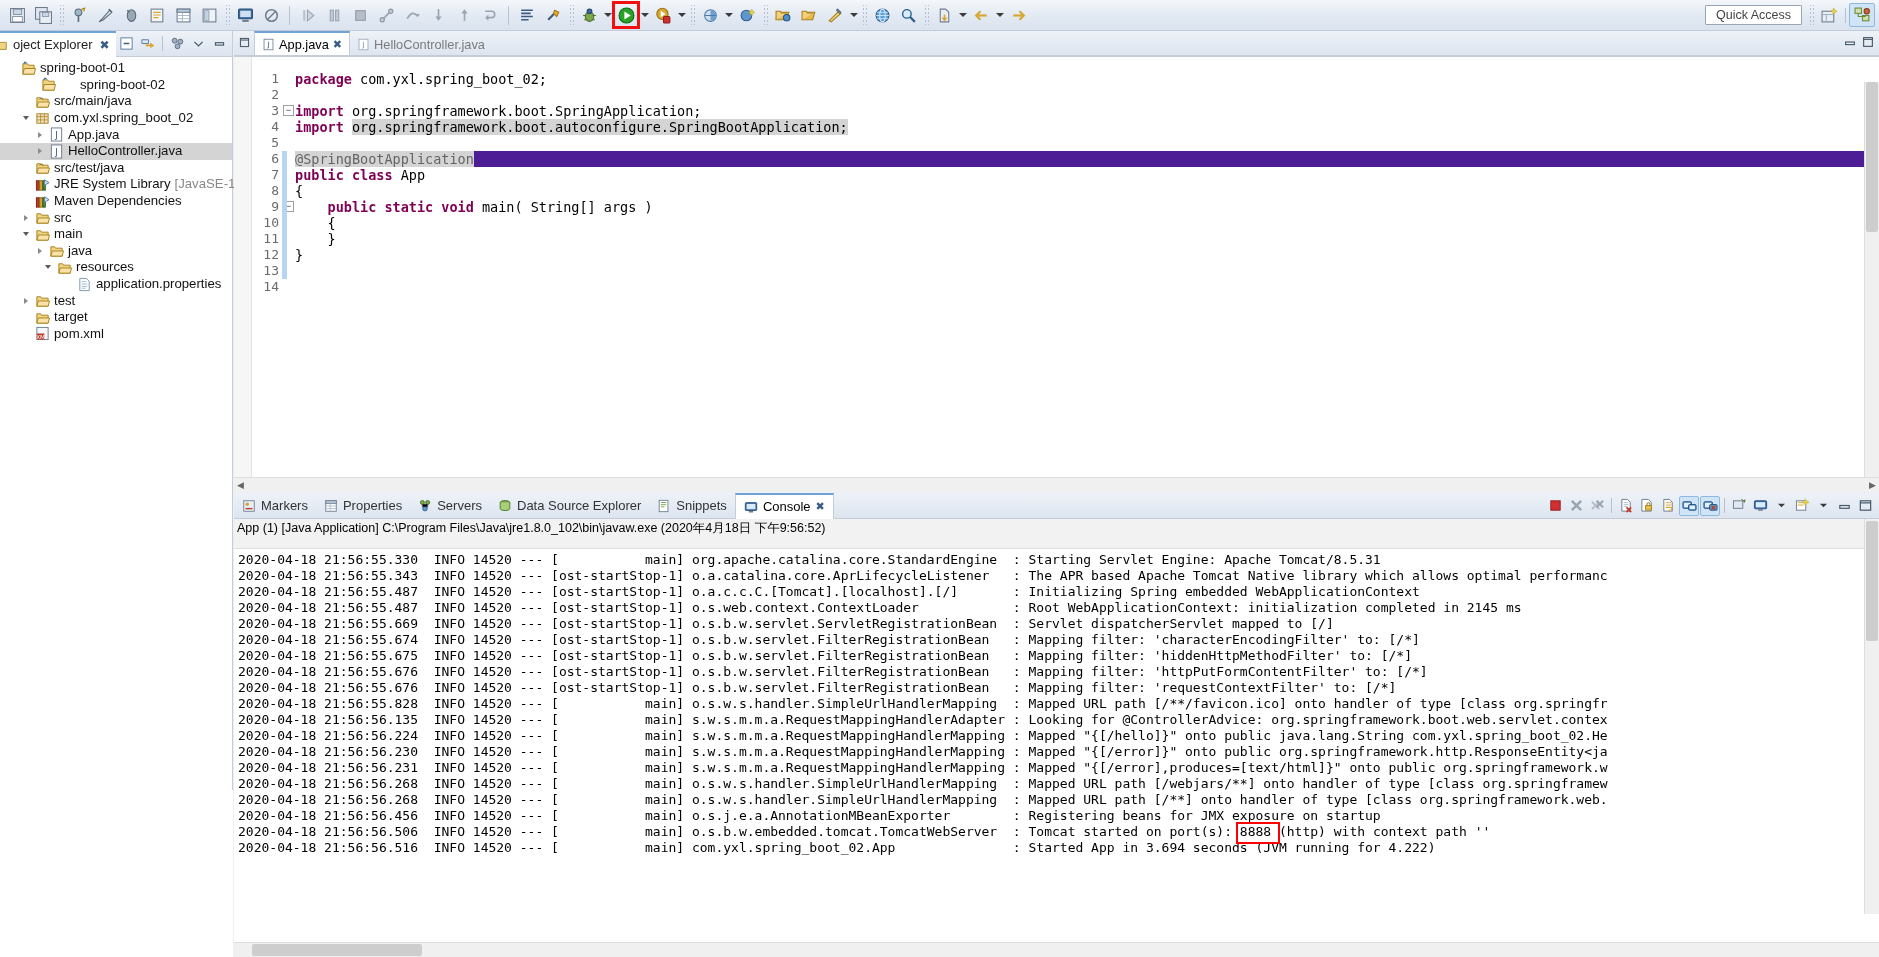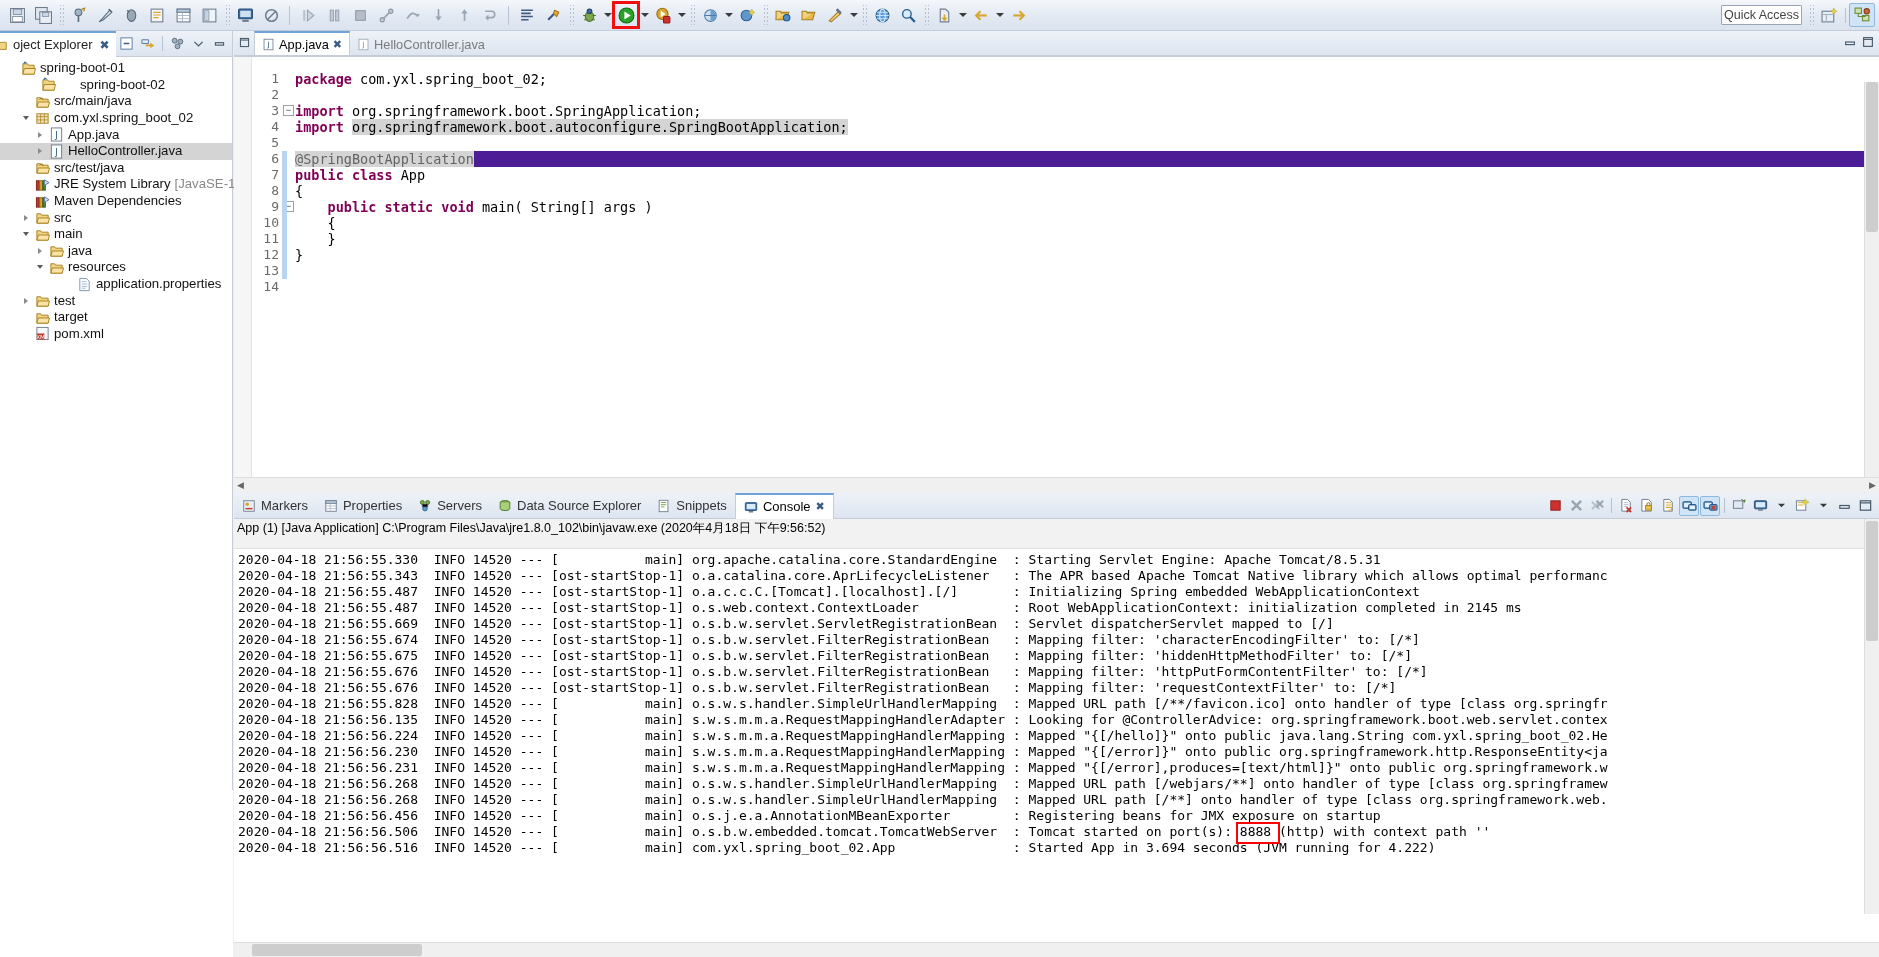--- a/index.html
+++ b/index.html
@@ -28,21 +28,21 @@
   .tb-sep { width: 1px; height: 19px; background: #b8c2d0; margin: 0 5px; flex:0 0 auto; }
   .tb-dots { width: 6px; height: 20px; flex:0 0 auto; margin:0 2px;
              background-image: radial-gradient(#b6c0cf 1px, transparent 1px);
              background-size: 3px 4px; background-position: 1px 2px; }
   .tb-arrow { width: 11px; height: 24px; display:flex; align-items:center; justify-content:center; flex:0 0 auto; }
   .tb-arrow::after { content:""; border-left:4px solid transparent; border-right:4px solid transparent; border-top:4px solid #3b3b3b; }
   .run-highlight { outline: 3px solid #f01010; outline-offset: -1px; }
   .quick-access {
     margin-left: auto; margin-right: 4px;
     border: 1px solid #9aa5b4; background: #fff; color: #444;
-    font-size: 12.5px; padding: 2px 2px; border-radius: 1px;
+    font-size: 12.5px; padding: 2px 10px; border-radius: 1px;
     height: 20px; line-height: 15px; white-space: nowrap;
   }
   .persp-btn { width: 26px; height: 24px; display:flex; align-items:center; justify-content:center; }
   .persp-btn.active { background:#cfe4f7; border:1px solid #8fb8dd; border-radius:2px; }
 
   
   .explorer {
     position: absolute; left: 0; top: 31px; width: 233px; height: 926px;
     background: #fff; border-right: 1px solid #c5ccd6;
   }
@@ -556,21 +556,21 @@
         <div class="tree-row" style="padding-left: 32px;">
           <span class="tw r"></span>
           <span class="ti">
             <svg width="15" height="15" viewBox="0 0 16 16">
               <path d="M2 14 V4 h4 l1 1.5 h7 V14z" fill="#f0d383" stroke="#a8811f"></path>
               <path d="M2 14 l1.5 -5.5 h12 L14 14z" fill="#fae2a8" stroke="#a8811f"></path>
             </svg>
           </span>
           <span class="tlabel">java</span>
         </div>
-        <div class="tree-row" style="padding-left: 32px;">
+        <div class="tree-row" style="padding-left: 40px;">
           <span class="tw d"></span>
           <span class="ti">
             <svg width="15" height="15" viewBox="0 0 16 16">
               <path d="M2 14 V4 h4 l1 1.5 h7 V14z" fill="#f0d383" stroke="#a8811f"></path>
               <path d="M2 14 l1.5 -5.5 h12 L14 14z" fill="#fae2a8" stroke="#a8811f"></path>
             </svg>
           </span>
           <span class="tlabel">resources</span>
         </div>
         <div class="tree-row" style="padding-left: 60px;">

